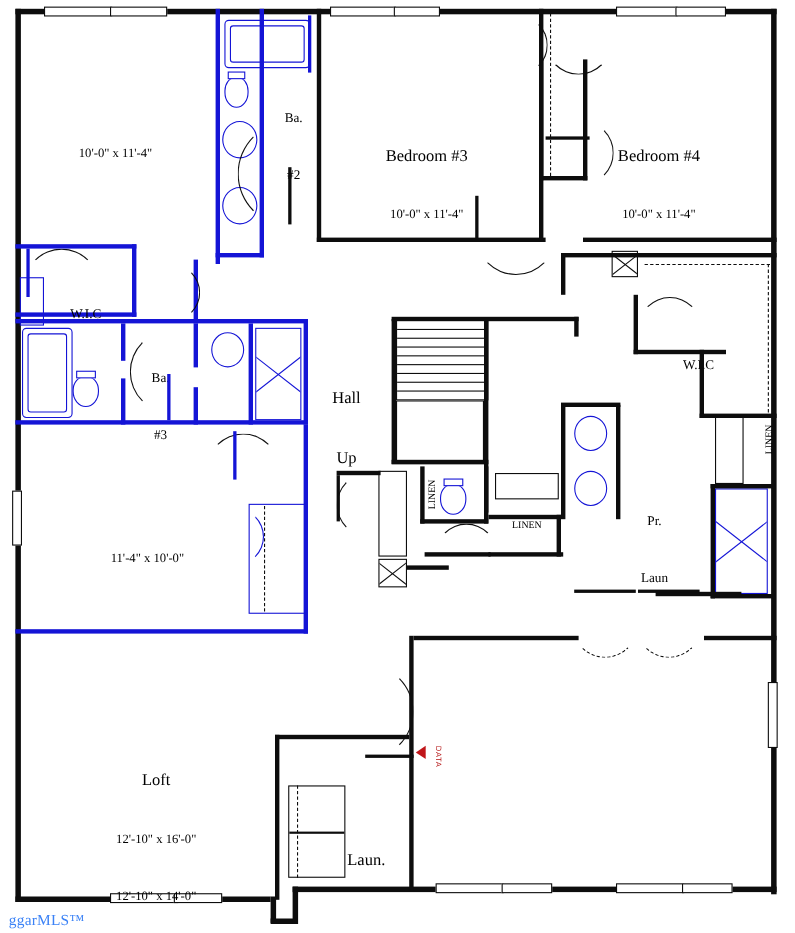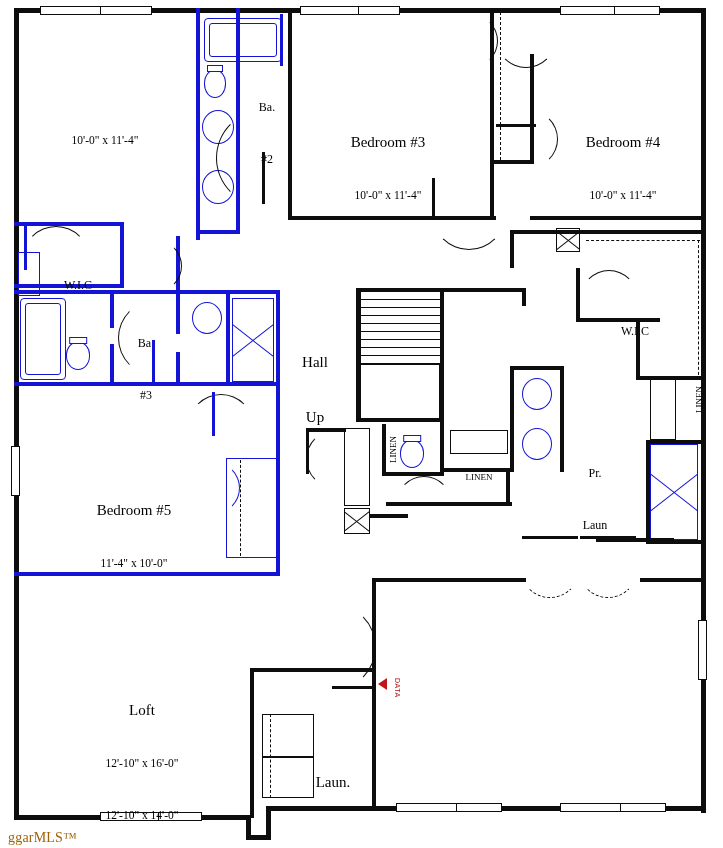--- a/index.html
+++ b/index.html
@@ -155,21 +155,21 @@
   .watermark {
     position: absolute;
     left: 8px;
     bottom: 2px;
     font-size: 14px;
     color: #5a5a5a;
     font-family: "Liberation Serif", serif;
     letter-spacing: 0.2px;
   }
   .watermark .g {
-    color: #a16207;
+    color: #3b82f6;
   }
   .data-tag {
     position: absolute;
     font-size: 7px;
     color: #b31010;
     font-family: "Liberation Sans", sans-serif;
     letter-spacing: 0.5px;
   }
   .data-tag.vert {
     writing-mode: vertical-rl;
@@ -286,21 +286,21 @@
   <div class="w" style="left:490px; top:54px; width:4px; height:110px;"></div>
   <div class="w" style="left:530px; top:54px; width:4px; height:110px;"></div>
   <div class="w" style="left:490px; top:160px; width:44px; height:4px;"></div>
   <div class="dashline-v" style="left:500px; top:12px; height:148px;"></div>
 
   <div class="swing" style="left:496px; top:8px; width:60px; height:60px; border-color:transparent transparent #0d0d0d transparent;"></div>
   <div class="swing" style="left:444px; top:14px; width:54px; height:54px; border-color:transparent #0d0d0d transparent transparent;"></div>
   <div class="door-leaf" style="left:496px; top:124px; width:40px; height:3px;"></div>
 
   <div class="w" style="left:530px; top:216px; width:176px; height:4px;"></div>
-  <div class="lbl" style="left:540px; top:96px; width:166px;">
+  <div class="lbl" style="left:516px; top:96px; width:166px;">
     <span class="name">Bedroom #4</span>
     <span class="dim">10'-0" x 11'-4"</span>
   </div>
 
   <div class="swing" style="left:500px; top:110px; width:58px; height:58px; border-color:transparent #0d0d0d transparent transparent;"></div>
 
   <div class="bw" style="left:120px; top:222px; width:4px; height:66px;"></div>
   <div class="bw" style="left:14px; top:284px; width:110px; height:4px;"></div>
   <div class="lbl small" style="left:34px; top:240px; width:88px;">
     <span class="name">W.I.C</span>
@@ -337,21 +337,20 @@
 
   <div class="swing" style="left:118px; top:300px; width:76px; height:76px; border-color:transparent transparent transparent #0d0d0d;"></div>
   <div class="door-leaf-b" style="left:152px; top:340px; width:3px; height:42px;"></div>
 
   <div class="bw" style="left:176px; top:236px; width:4px; height:58px;"></div>
   <div class="swing" style="left:130px; top:240px; width:52px; height:52px; border-color:transparent #0d0d0d transparent transparent;"></div>
 
   <div class="bw" style="left:276px; top:386px; width:4px; height:190px;"></div>
   <div class="bw" style="left:14px; top:572px; width:266px; height:4px;"></div>
   <div class="lbl" style="left:30px; top:464px; width:208px;">
-    <span class="name">Bedroom #5</span>
     <span class="dim">11'-4" x 10'-0"</span>
   </div>
 
   <div class="swing" style="left:188px; top:394px; width:66px; height:66px; border-color:#0d0d0d transparent transparent transparent;"></div>
   <div class="door-leaf-b" style="left:212px; top:392px; width:3px; height:44px;"></div>
 
   <div class="olb" style="left:226px; top:458px; width:52px; height:100px;"></div>
   <div class="dashline-v" style="left:240px; top:460px; height:96px;"></div>
   <div class="swing" style="left:188px; top:462px; width:52px; height:52px; border-color:transparent #1414d6 transparent transparent;"></div>
 

